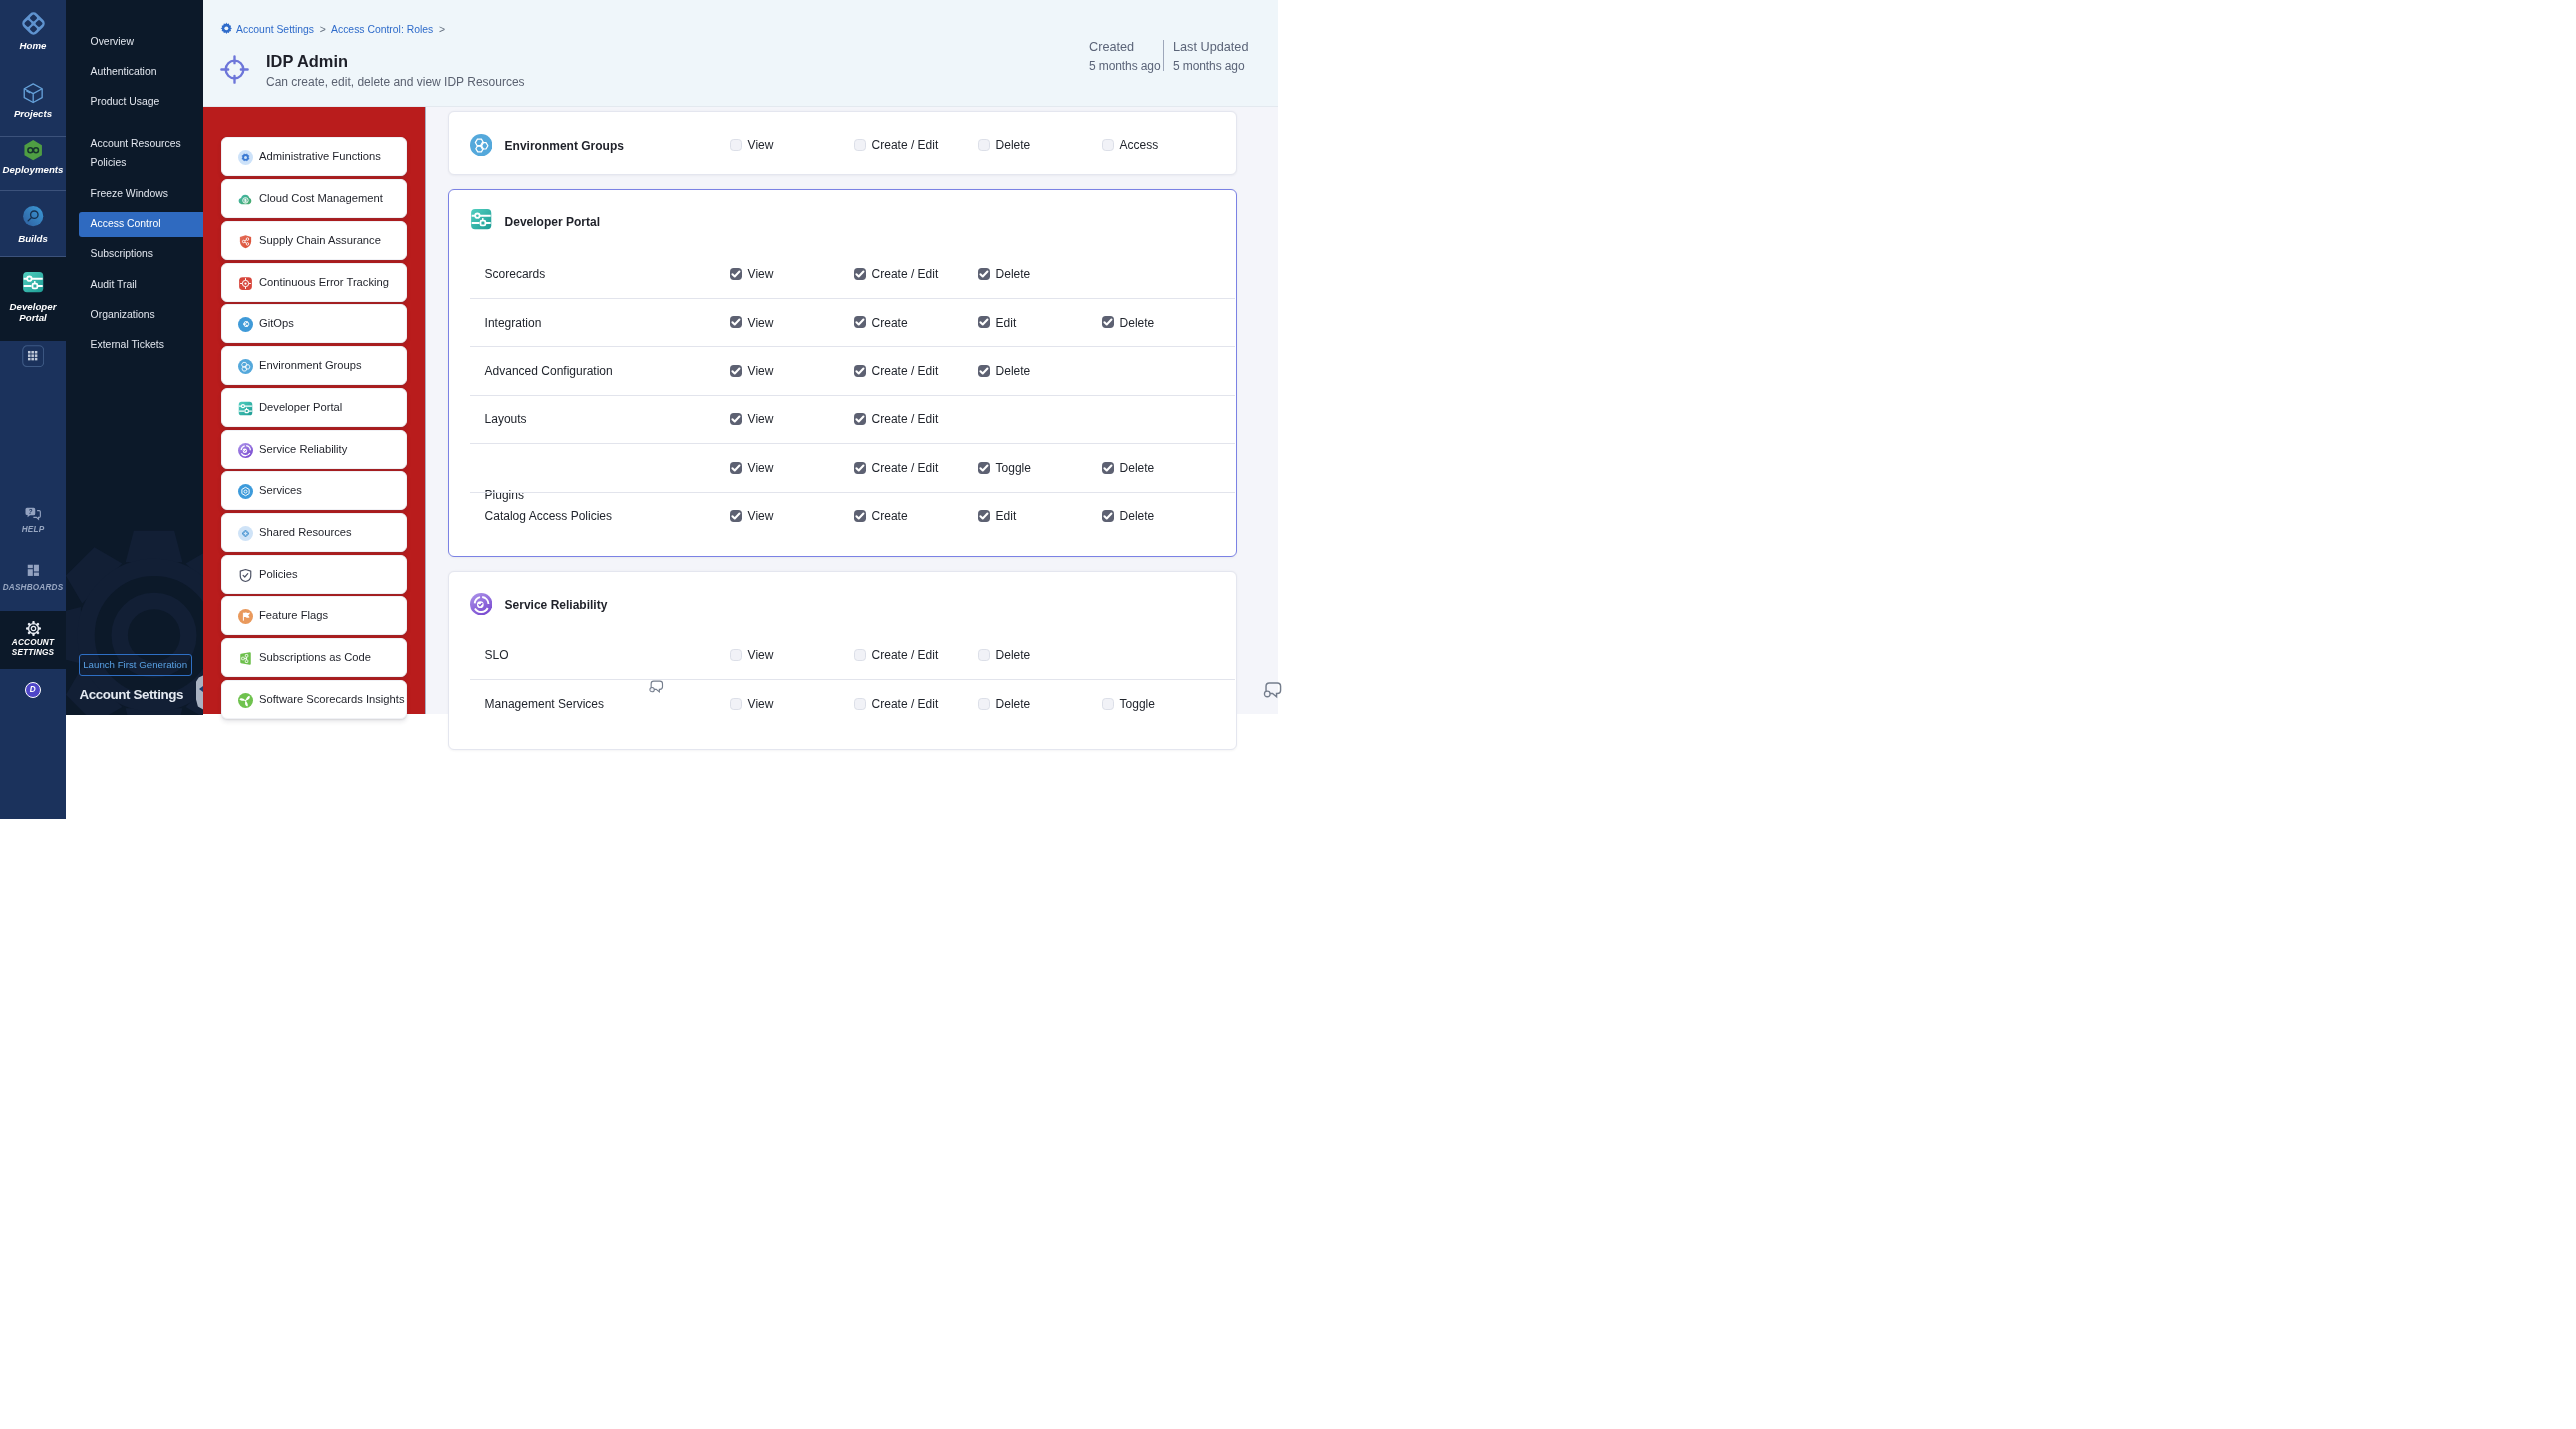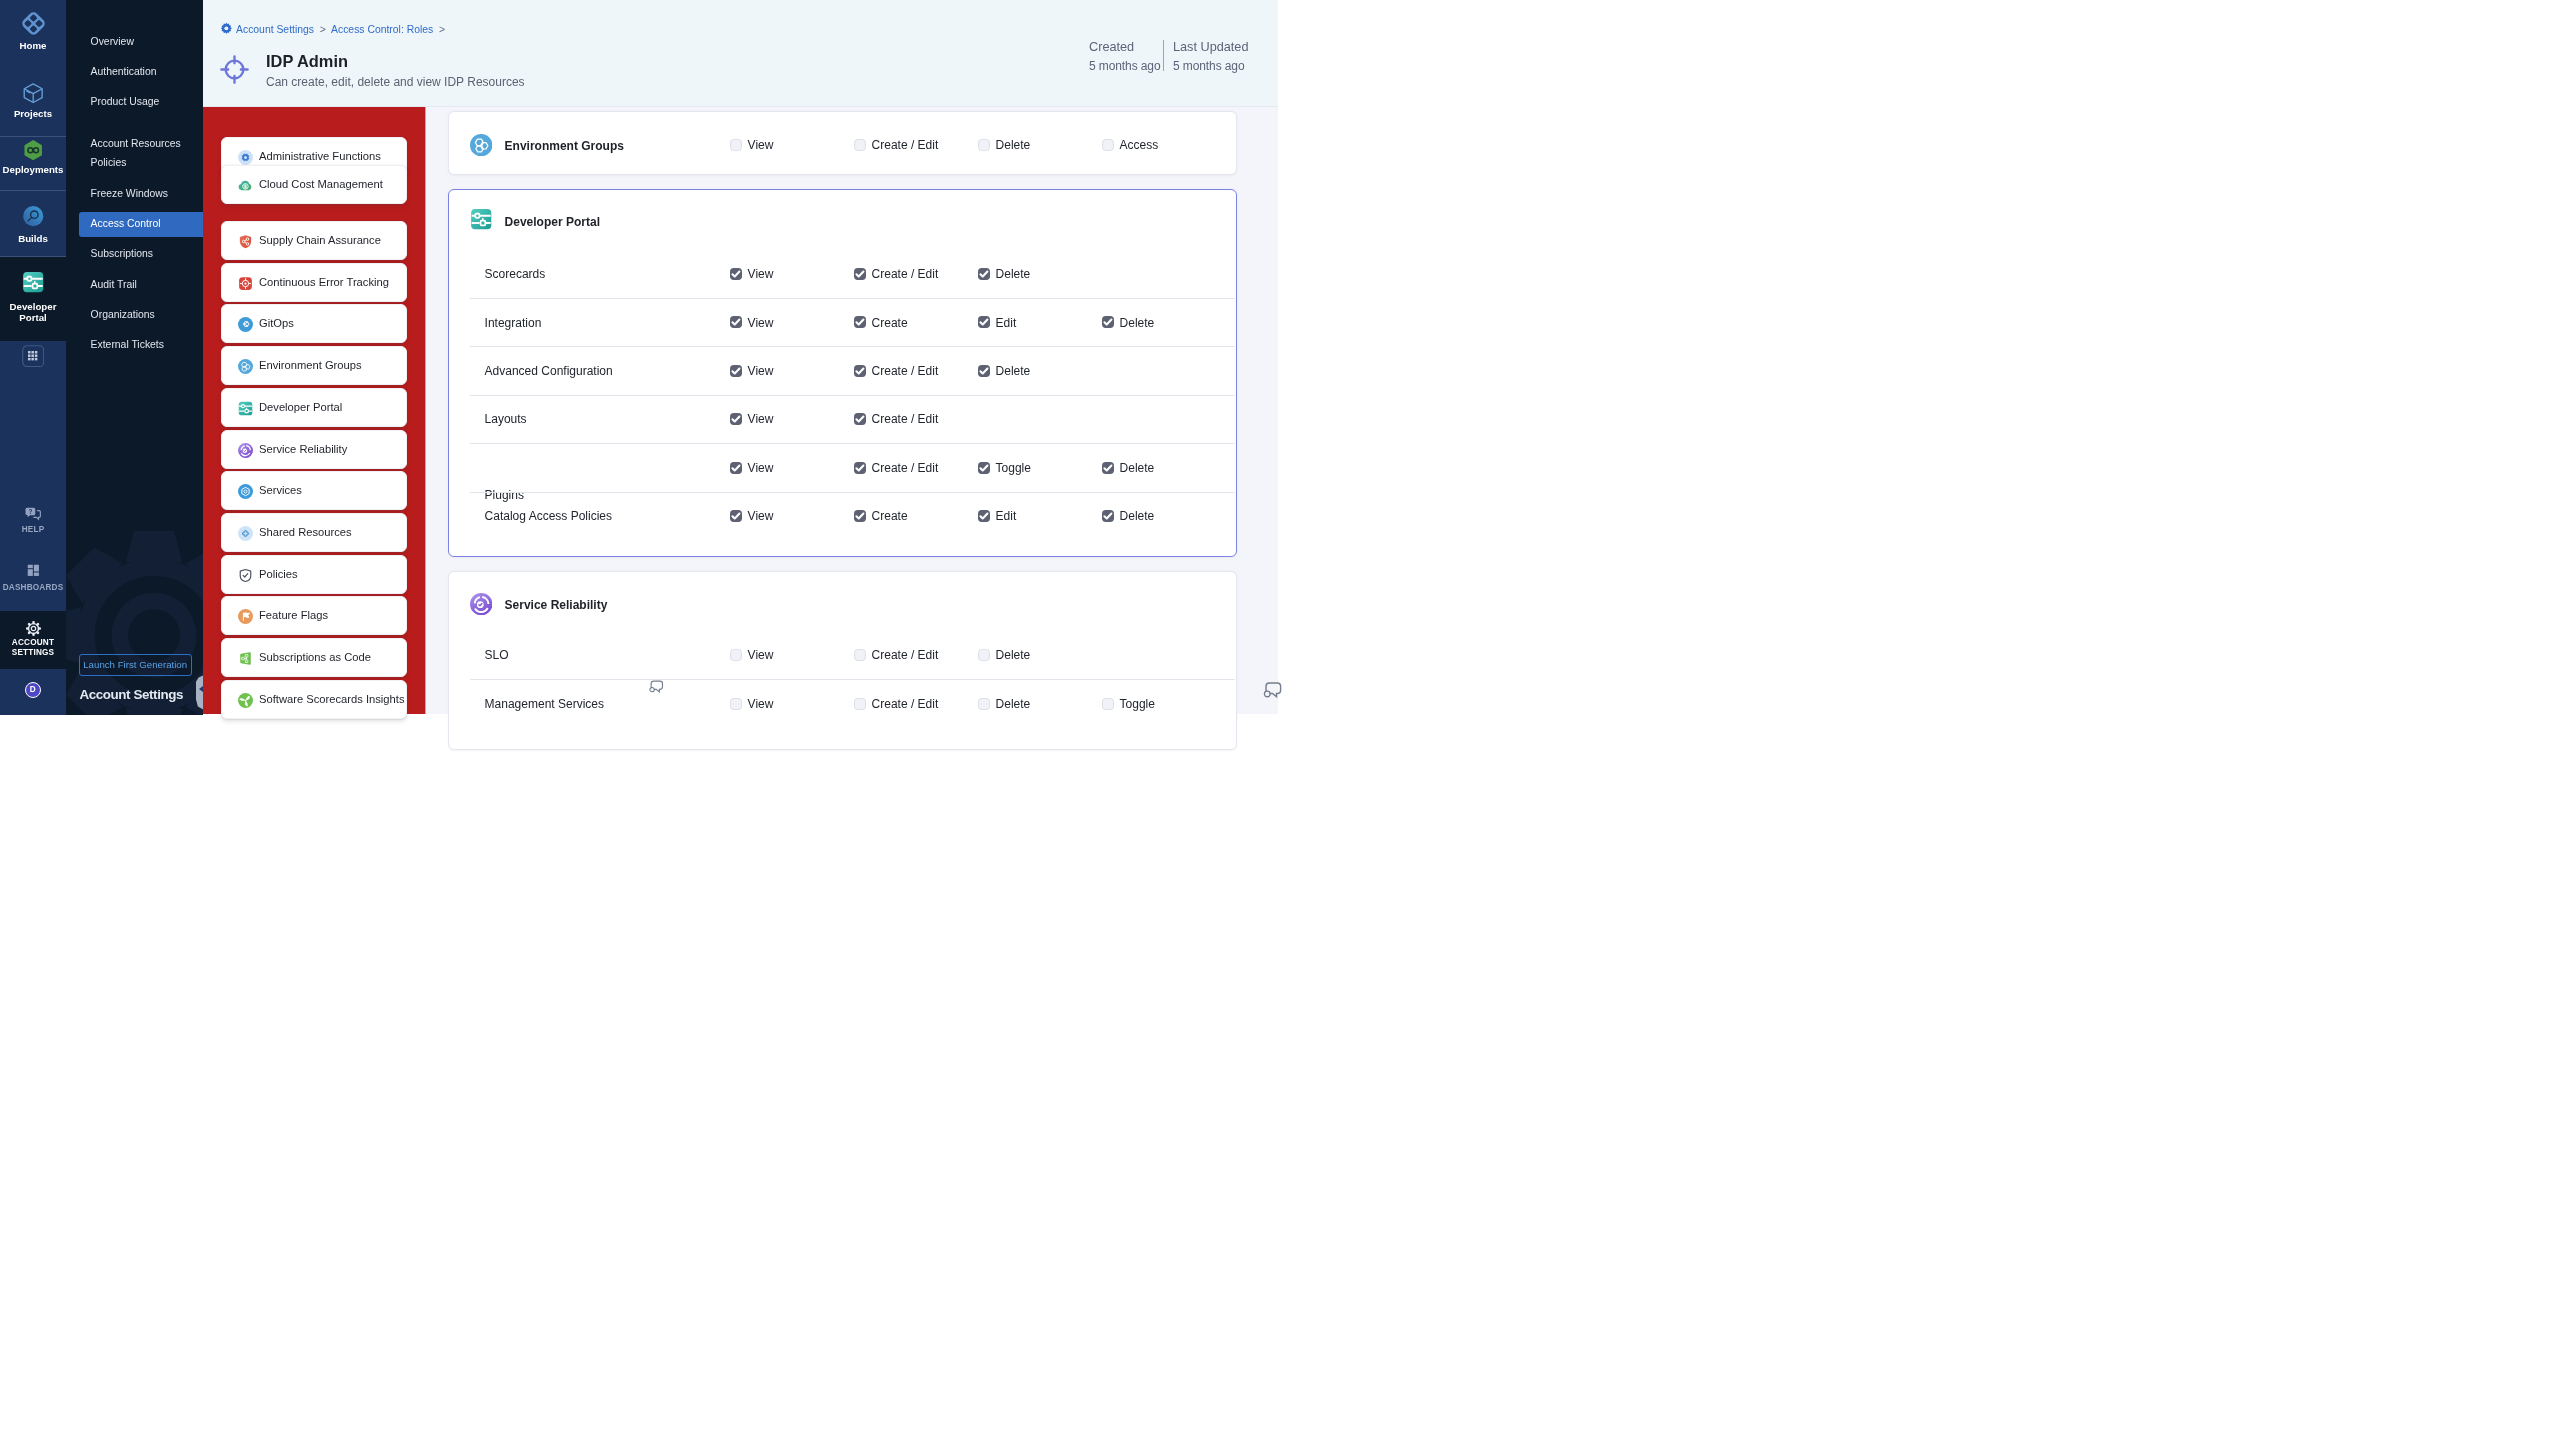--- a/index.html
+++ b/index.html
@@ -1,17 +1,17 @@
 <!DOCTYPE html>
 <html style="font-size:12px"><head><meta charset="utf-8"><style>
 
 * { margin:0; padding:0; box-sizing:border-box; }
 html,body { width:1288px; height:715px; overflow:hidden; font-family:"Liberation Sans", sans-serif; background:#fff; }
 .abs { position:absolute; }
-#rail { position:absolute; left:0; top:0; width:66px; height:715px; background:#1b325c; }
+#rail { position:absolute; left:0; top:0; width:66px; height:819px; background:#1b325c;font-style:italic; }
 .rail-border { position:absolute; left:0; width:66px; height:0.7px; background:rgba(160,180,215,0.25); }
 .rail-item { position:absolute; width:66px; text-align:center; }
 .rail-label { color:#fff; font-size:9.7px; font-weight:700; line-height:11.2px; }
 .rail-label-dim { color:#97a6c1; font-size:8.2px; font-weight:700; line-height:9.7px; letter-spacing:0.2px; }
 #rail-active { position:absolute; left:0; top:257px; width:66px; height:84px; background:#0c1929; }
 #rail-acct { position:absolute; left:0; top:611px; width:66px; height:58px; background:#0c1929; }
 #side { position:absolute; left:66px; top:0; width:138px; height:715px; background:#0c1929; overflow:hidden; }
 .side-item { position:absolute; left:24.6px; color:#e2e6ee; font-size:10.4px; white-space:nowrap; }
 #side-active { position:absolute; left:12.7px; top:212px; width:125px; height:25px; background:#2f6ac0; border-radius:3px 0 0 3px; }
 #launch-btn { position:absolute; left:12.7px; top:654px; width:113px; height:21.6px; border:0.7px solid #2e6fc4; border-radius:3px; color:#58a0e2; font-size:9.7px; text-align:center; line-height:20px; }
@@ -201,21 +201,21 @@
 </div>
 <div id="leftpanel">
 <div class="rescard" style="top:30px;">
         <div class="ric"><svg width="15" height="15" viewBox="0 0 20 20" style="">
             <circle cx="10" cy="10" r="10" fill="#cde2f9"></circle>
             <path d="M10 5.4l1 .2.5-1 1.4.6-.2 1.1.8.8 1.1-.2.6 1.4-1 .5.2 1-.2 1 1 .5-.6 1.4-1.1-.2-.8.8.2 1.1-1.4.6-.5-1-1 .2-1-.2-.5 1-1.4-.6.2-1.1-.8-.8-1.1.2-.6-1.4 1-.5-.2-1 .2-1-1-.5.6-1.4 1.1.2.8-.8-.2-1.1 1.4-.6.5 1z" fill="#3c7ad2"></path>
             <circle cx="10" cy="10" r="2" fill="#cde2f9"></circle>
           </svg></div>
         <div class="rlbl">Administrative Functions</div>
       </div>
-<div class="rescard" style="top:58px;">
+<div class="rescard" style="top:72px;">
         <div class="ric"><svg width="15" height="15" viewBox="0 0 20 20" style="">
             <defs>
               <linearGradient id="gcc" x1="0" y1="0" x2="1" y2="1">
                 <stop offset="0" stop-color="#41b7ae"></stop>
                 <stop offset="1" stop-color="#47a967"></stop>
               </linearGradient>
             </defs>
             <path d="M4.6 16.2a4.1 4.1 0 0 1-.5-8.1 5.6 5.6 0 0 1 10.9-.4 4.5 4.5 0 0 1-.4 8.5z" fill="url(#gcc)"></path>
             <circle cx="9.9" cy="11.2" r="3.7" fill="none" stroke="#fff" stroke-width="1.15"></circle>
             <path d="M9.9 8.6v5.2" stroke="#fff" stroke-width="1"></path>

